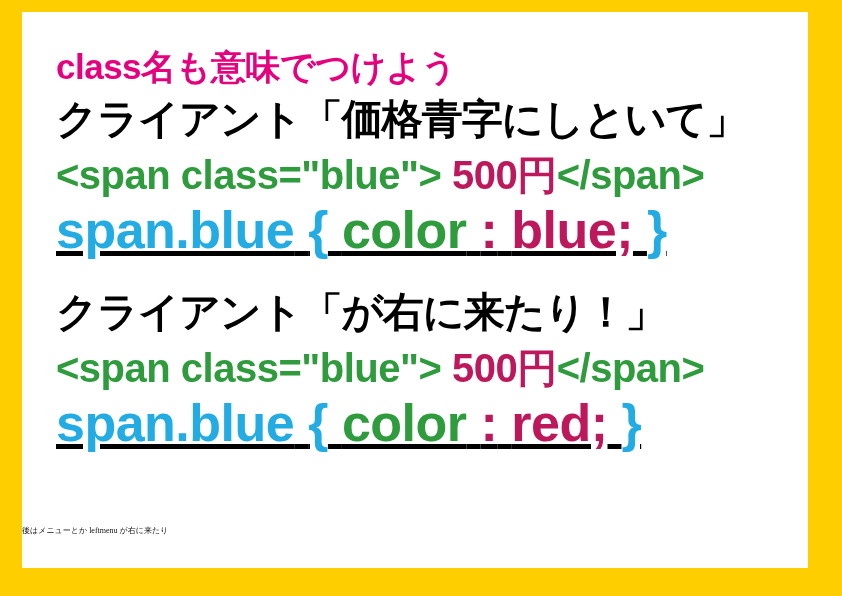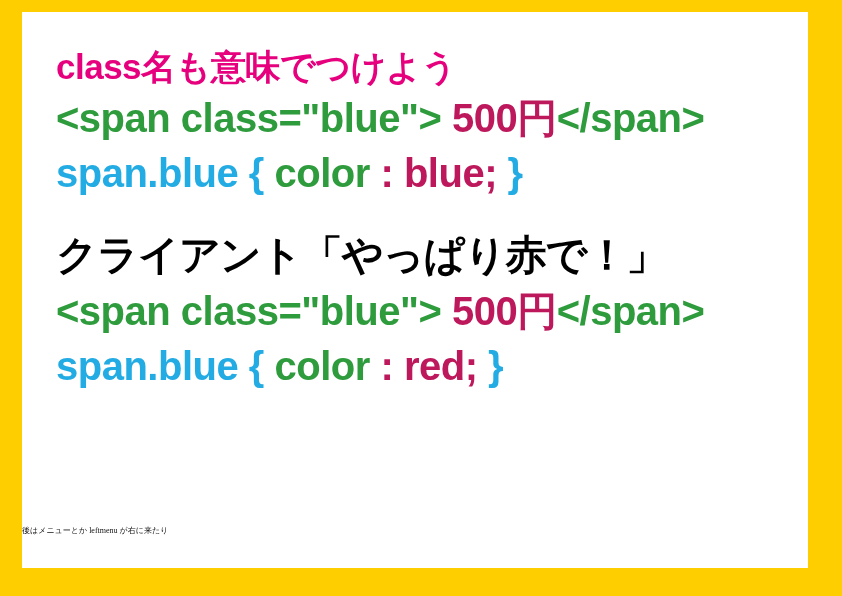--- a/index.html
+++ b/index.html
@@ -60,24 +60,25 @@
   }
 
   .code-line {
     font-size: 40px;
     line-height: 54px;
     color: #000000;
     letter-spacing: -0.5px;
   }
 
   .css-line {
-    font-size: 40px;
+    font-size: 52px;
     line-height: 56px;
     color: #000000;
     letter-spacing: -0.5px;
+    text-decoration: underline;
   }
 
   .tok-green  { color: #2E9B3C; }
   .tok-cyan   { color: #23ABE3; }
   .tok-black  { color: #be185d; }
 
   .block-gap {
     height: 26px;
   }
 
@@ -98,30 +99,31 @@
 <body>
 
 <div class="slide-frame">
   <div class="slide-canvas">
 
     <div class="content">
 
       <div class="line title-line">class名も意味でつけよう</div>
 
       <div>
+        <div class="line jp-line">クライアント「価格青字にしといて」</div>
 
         <div class="line code-line"><span class="tok-green">&lt;span class="blue"&gt;</span><span class="tok-black"> 500円</span><span class="tok-green">&lt;/span&gt;</span></div>
 
         <div class="line css-line"><span class="tok-cyan">span.blue</span>&nbsp;<span class="tok-cyan">{</span>&nbsp;<span class="tok-green">color</span>&nbsp;<span class="tok-black">:</span>&nbsp;<span class="tok-black">blue;</span>&nbsp;<span class="tok-cyan">}</span></div>
       </div>
 
       <div class="block-gap"></div>
 
       <div>
-        <div class="line jp-line">クライアント「やっぱり赤で！」</div>
+        <div class="line jp-line">クライアント「が右に来たり！」</div>
 
         <div class="line code-line"><span class="tok-green">&lt;span class="blue"&gt;</span><span class="tok-black"> 500円</span><span class="tok-green">&lt;/span&gt;</span></div>
 
         <div class="line css-line"><span class="tok-cyan">span.blue</span>&nbsp;<span class="tok-cyan">{</span>&nbsp;<span class="tok-green">color</span>&nbsp;<span class="tok-black">:</span>&nbsp;<span class="tok-black">red;</span>&nbsp;<span class="tok-cyan">}</span></div>
       </div>
 
     </div>
 
     <div class="footnote">後はメニューとか leftmenu が右に来たり</div>
 

